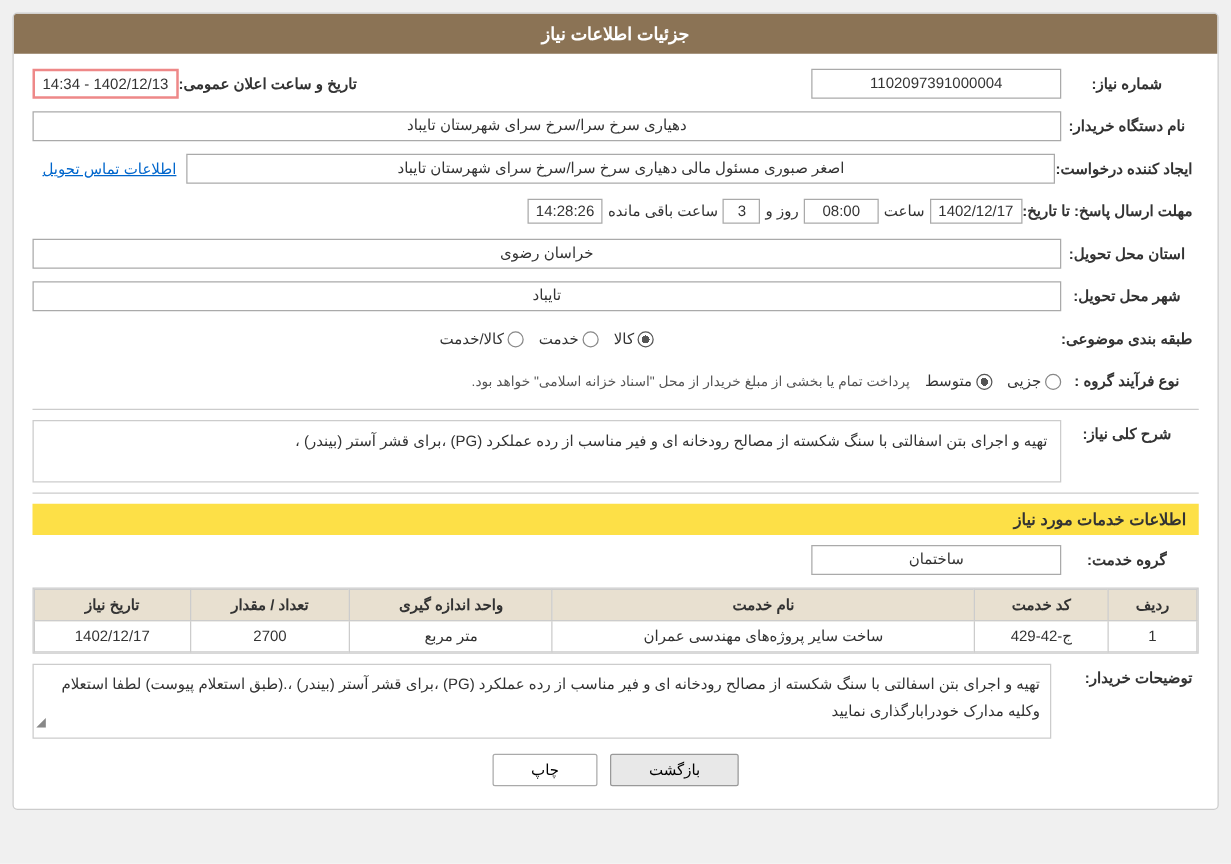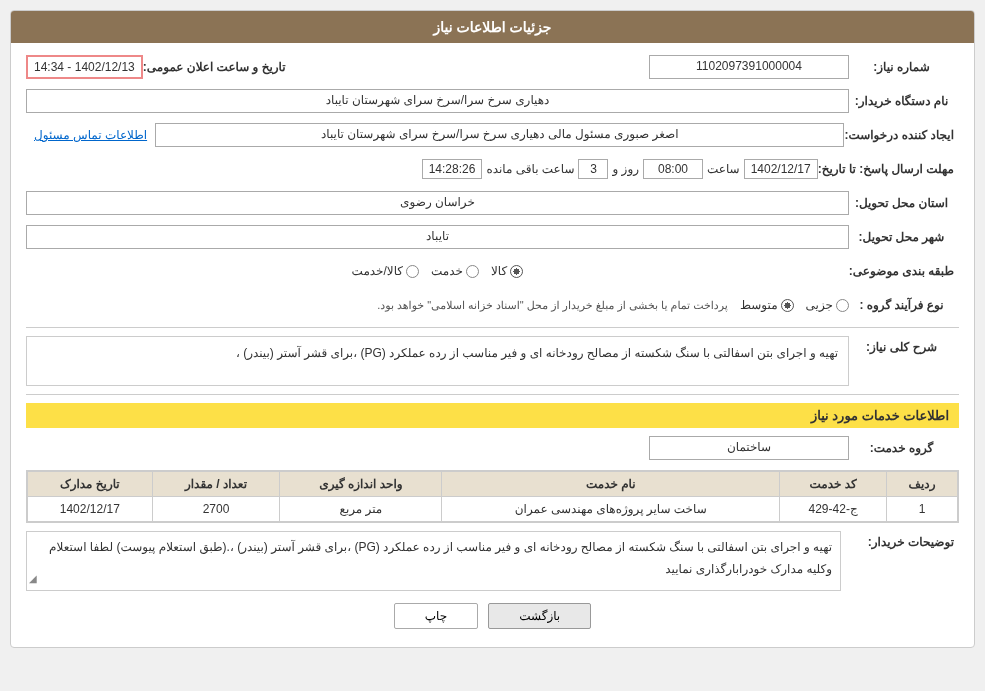--- a/index.html
+++ b/index.html
@@ -228,21 +228,21 @@
       </div>
 
       <div class="form-row">
         <span class="form-label">نام دستگاه خریدار:</span>
         <div class="form-value input-style">دهیاری سرخ سرا/سرخ سرای  شهرستان تایباد</div>
       </div>
 
       <div class="form-row">
         <span class="form-label">ایجاد کننده درخواست:</span>
         <div class="form-value input-style">اصغر صبوری مسئول مالی دهیاری سرخ سرا/سرخ سرای  شهرستان تایباد</div>
-        <span class="link-blue" style="white-space:nowrap; padding: 0 8px;">اطلاعات تماس مسئول</span>
+        <span class="link-blue" style="white-space:nowrap; padding: 0 8px;">اطلاعات تماس تحویل</span>
       </div>
 
       <div class="form-row">
         <span class="form-label">مهلت ارسال پاسخ: تا تاریخ:</span>
         <div class="time-row">
           <div class="time-box">1402/12/17</div>
           <span>ساعت</span>
           <div class="time-box">08:00</div>
           <span>روز و</span>
           <div class="time-box" style="min-width:30px;">3</div>
@@ -312,21 +312,21 @@
 
       <div class="table-container">
         <table>
           <thead>
             <tr>
               <th>ردیف</th>
               <th>کد خدمت</th>
               <th>نام خدمت</th>
               <th>واحد اندازه گیری</th>
               <th>تعداد / مقدار</th>
-              <th>تاریخ مدارک</th>
+              <th>تاریخ نیاز</th>
             </tr>
           </thead>
           <tbody id="services-tbody">
           <tr>
                 <td>1</td>
                 <td>ج-42-429</td>
                 <td>ساخت سایر پروژه‌های مهندسی عمران</td>
                 <td>متر مربع</td>
                 <td>2700</td>
                 <td>1402/12/17</td>

